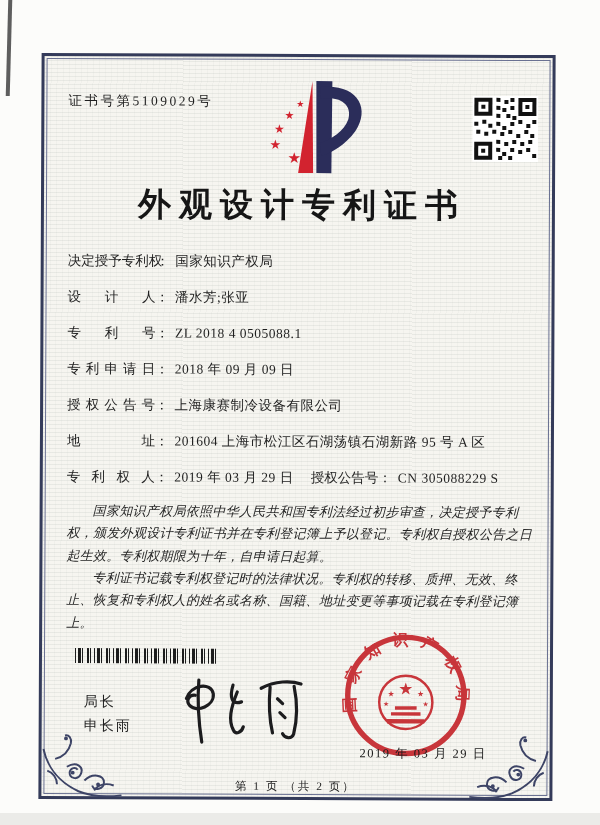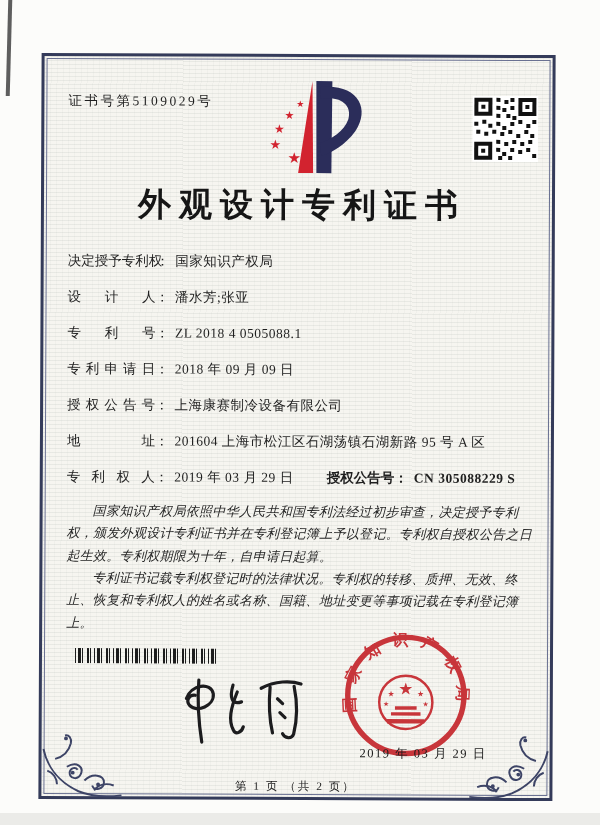--- a/index.html
+++ b/index.html
@@ -27,21 +27,21 @@
   .qr{position:absolute;left:428px;top:38px;}
   .title{
     position:absolute;left:0;top:126px;width:100%;text-align:center;
     font-size:33px;font-weight:700;letter-spacing:8px;text-indent:8px;color:#161616;
   }
   .fields{position:absolute;left:24px;top:196px;width:470px;}
   .frow{position:relative;height:36px;font-size:13.5px;white-space:nowrap;}
   .flabel{display:inline-block;width:88px;text-align:justify;text-align-last:justify;vertical-align:top;}
   .fcolon{display:inline-block;margin-right:6px;}
   .fvalue{letter-spacing:.5px;}
-  .grant-right{position:absolute;left:260px;top:0;font-weight:bold;}
+  .grant-right{position:absolute;left:244px;top:0;}
   .paras{
     position:absolute;left:24px;top:444px;width:468px;
     font-size:13px;line-height:1.72;font-style:italic;letter-spacing:.3px;color:#262626;
   }
   .paras p{margin:0;text-indent:2em;}
   .barcode{
     position:absolute;left:33px;top:592px;width:142px;height:15px;
     background:repeating-linear-gradient(90deg,
       #1d1d1d 0 1px, transparent 1px 3px,
       #1d1d1d 3px 6px, transparent 6px 7px,
@@ -189,20 +189,24 @@
       <text x="80" y="66" font-size="8">★</text>
       <text x="45" y="76" font-size="7">★</text>
       <text x="85" y="76" font-size="7">★</text>
       <rect x="54" y="76" width="22" height="3.5"></rect>
       <rect x="50" y="82" width="30" height="3.5"></rect>
       <rect x="46" y="89" width="38" height="4.5"></rect>
     </g>
   </svg>
   <div class="seal-date">2019 年 03 月 29 日</div>
 
+  <div class="director">
+    <div>局长</div>
+    <div>申长雨</div>
+  </div>
 
   <svg class="signature" width="150" height="85" viewBox="0 0 150 85">
     <g fill="none" stroke="#1c1c1e" stroke-width="3.2" stroke-linecap="round" stroke-linejoin="round">
       <path d="M30,12 C28,30 28,50 31,74"></path>
       <path d="M17,30 C22,16 42,14 44,26 C45,38 27,45 20,37 C16,32 20,26 26,27"></path>
       <path d="M64,18 C60,30 62,38 72,35"></path>
       <path d="M68,25 C61,41 58,53 63,63 C65,68 71,66 73,60"></path>
       <path d="M92,22 C106,15 122,15 132,19"></path>
       <path d="M101,21 C99,38 99,52 102,67"></path>
       <path d="M125,21 C128,38 127,55 123,69 C121,74 114,73 112,68"></path>

